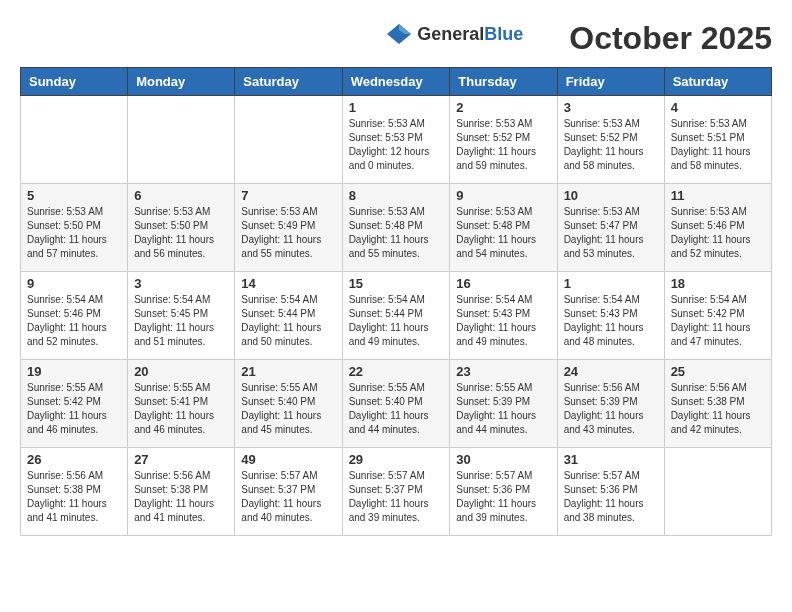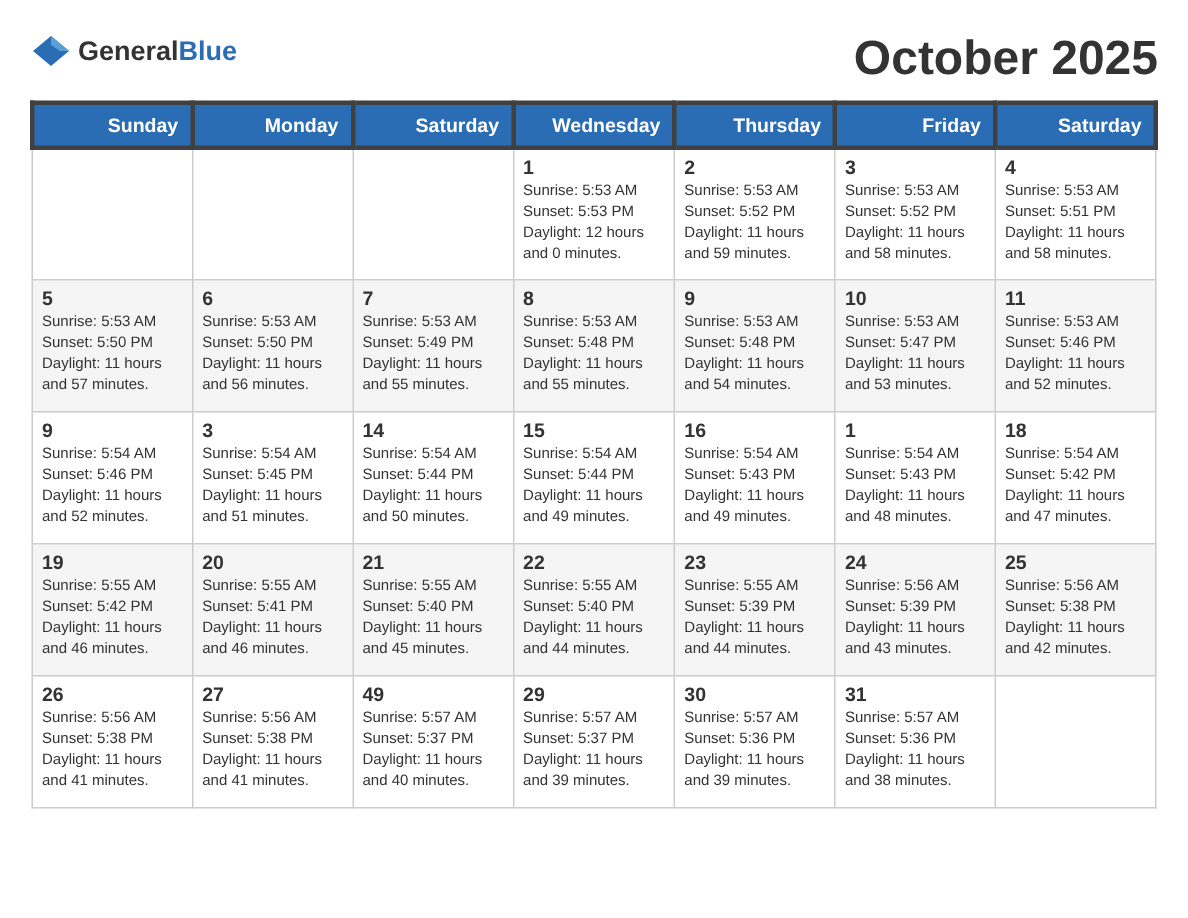--- a/index.html
+++ b/index.html
@@ -5,21 +5,21 @@
     * { box-sizing: border-box; margin: 0; padding: 0; }
     body {
       font-family: Arial, sans-serif;
       background: #fff;
       width: 792px;
       min-height: 612px;
       padding: 20px;
     }
     .header {
       display: flex;
-      justify-content: space-between;
+      justify-content: flex-end;
       align-items: flex-start;
       margin-bottom: 10px;
     }
     .logo {
       display: flex;
       align-items: center;
       gap: 4px;
     }
     .logo-icon {
       width: 28px;
@@ -39,24 +39,24 @@
       color: #555;
     }
     .calendar {
       width: 100%;
       border-collapse: collapse;
       border: 1px solid #ccc;
     }
     .calendar th {
       background-color: #2a6db5;
       color: #fff;
-      text-align: right;
+      text-align: left;
       padding: 6px 8px;
       font-size: 13px;
-      border: 3px solid #404040;
+      border: 1px solid #404040;
     }
     .calendar td {
       vertical-align: top;
       border: 1px solid #ccc;
       padding: 4px 6px;
       width: 108px;
       min-height: 80px;
       height: 88px;
       font-size: 10.5px;
       color: #333;

